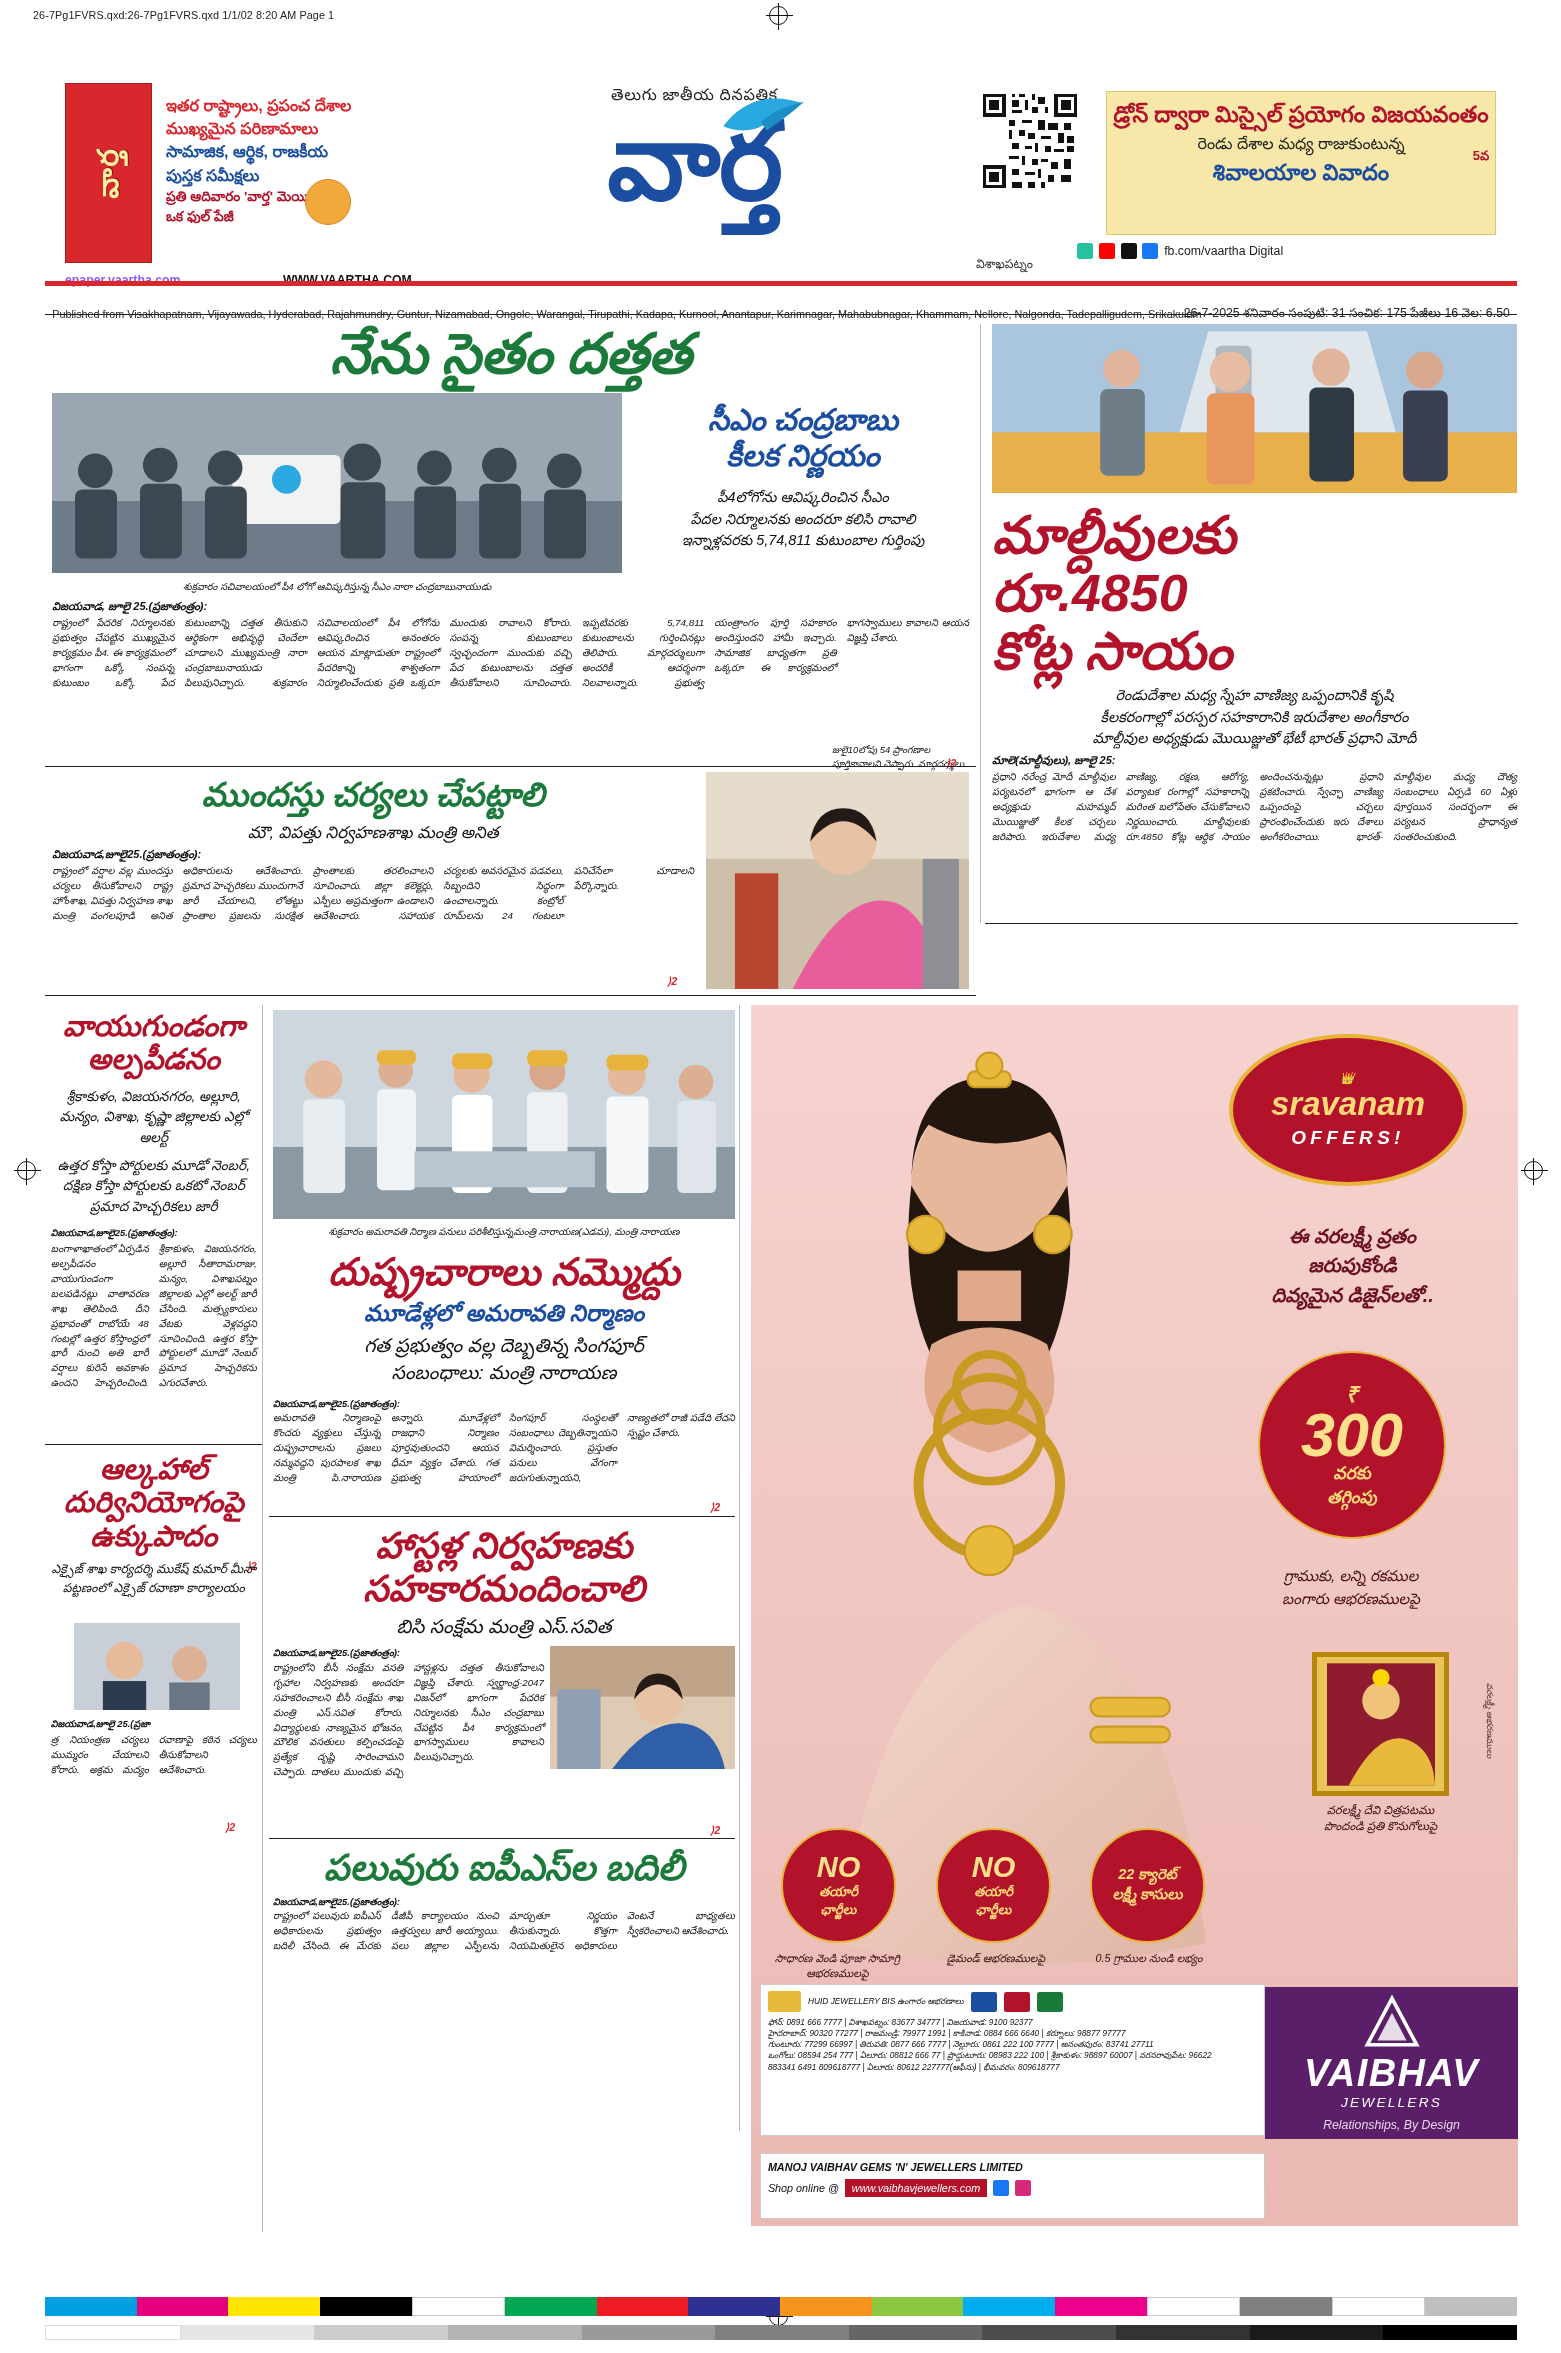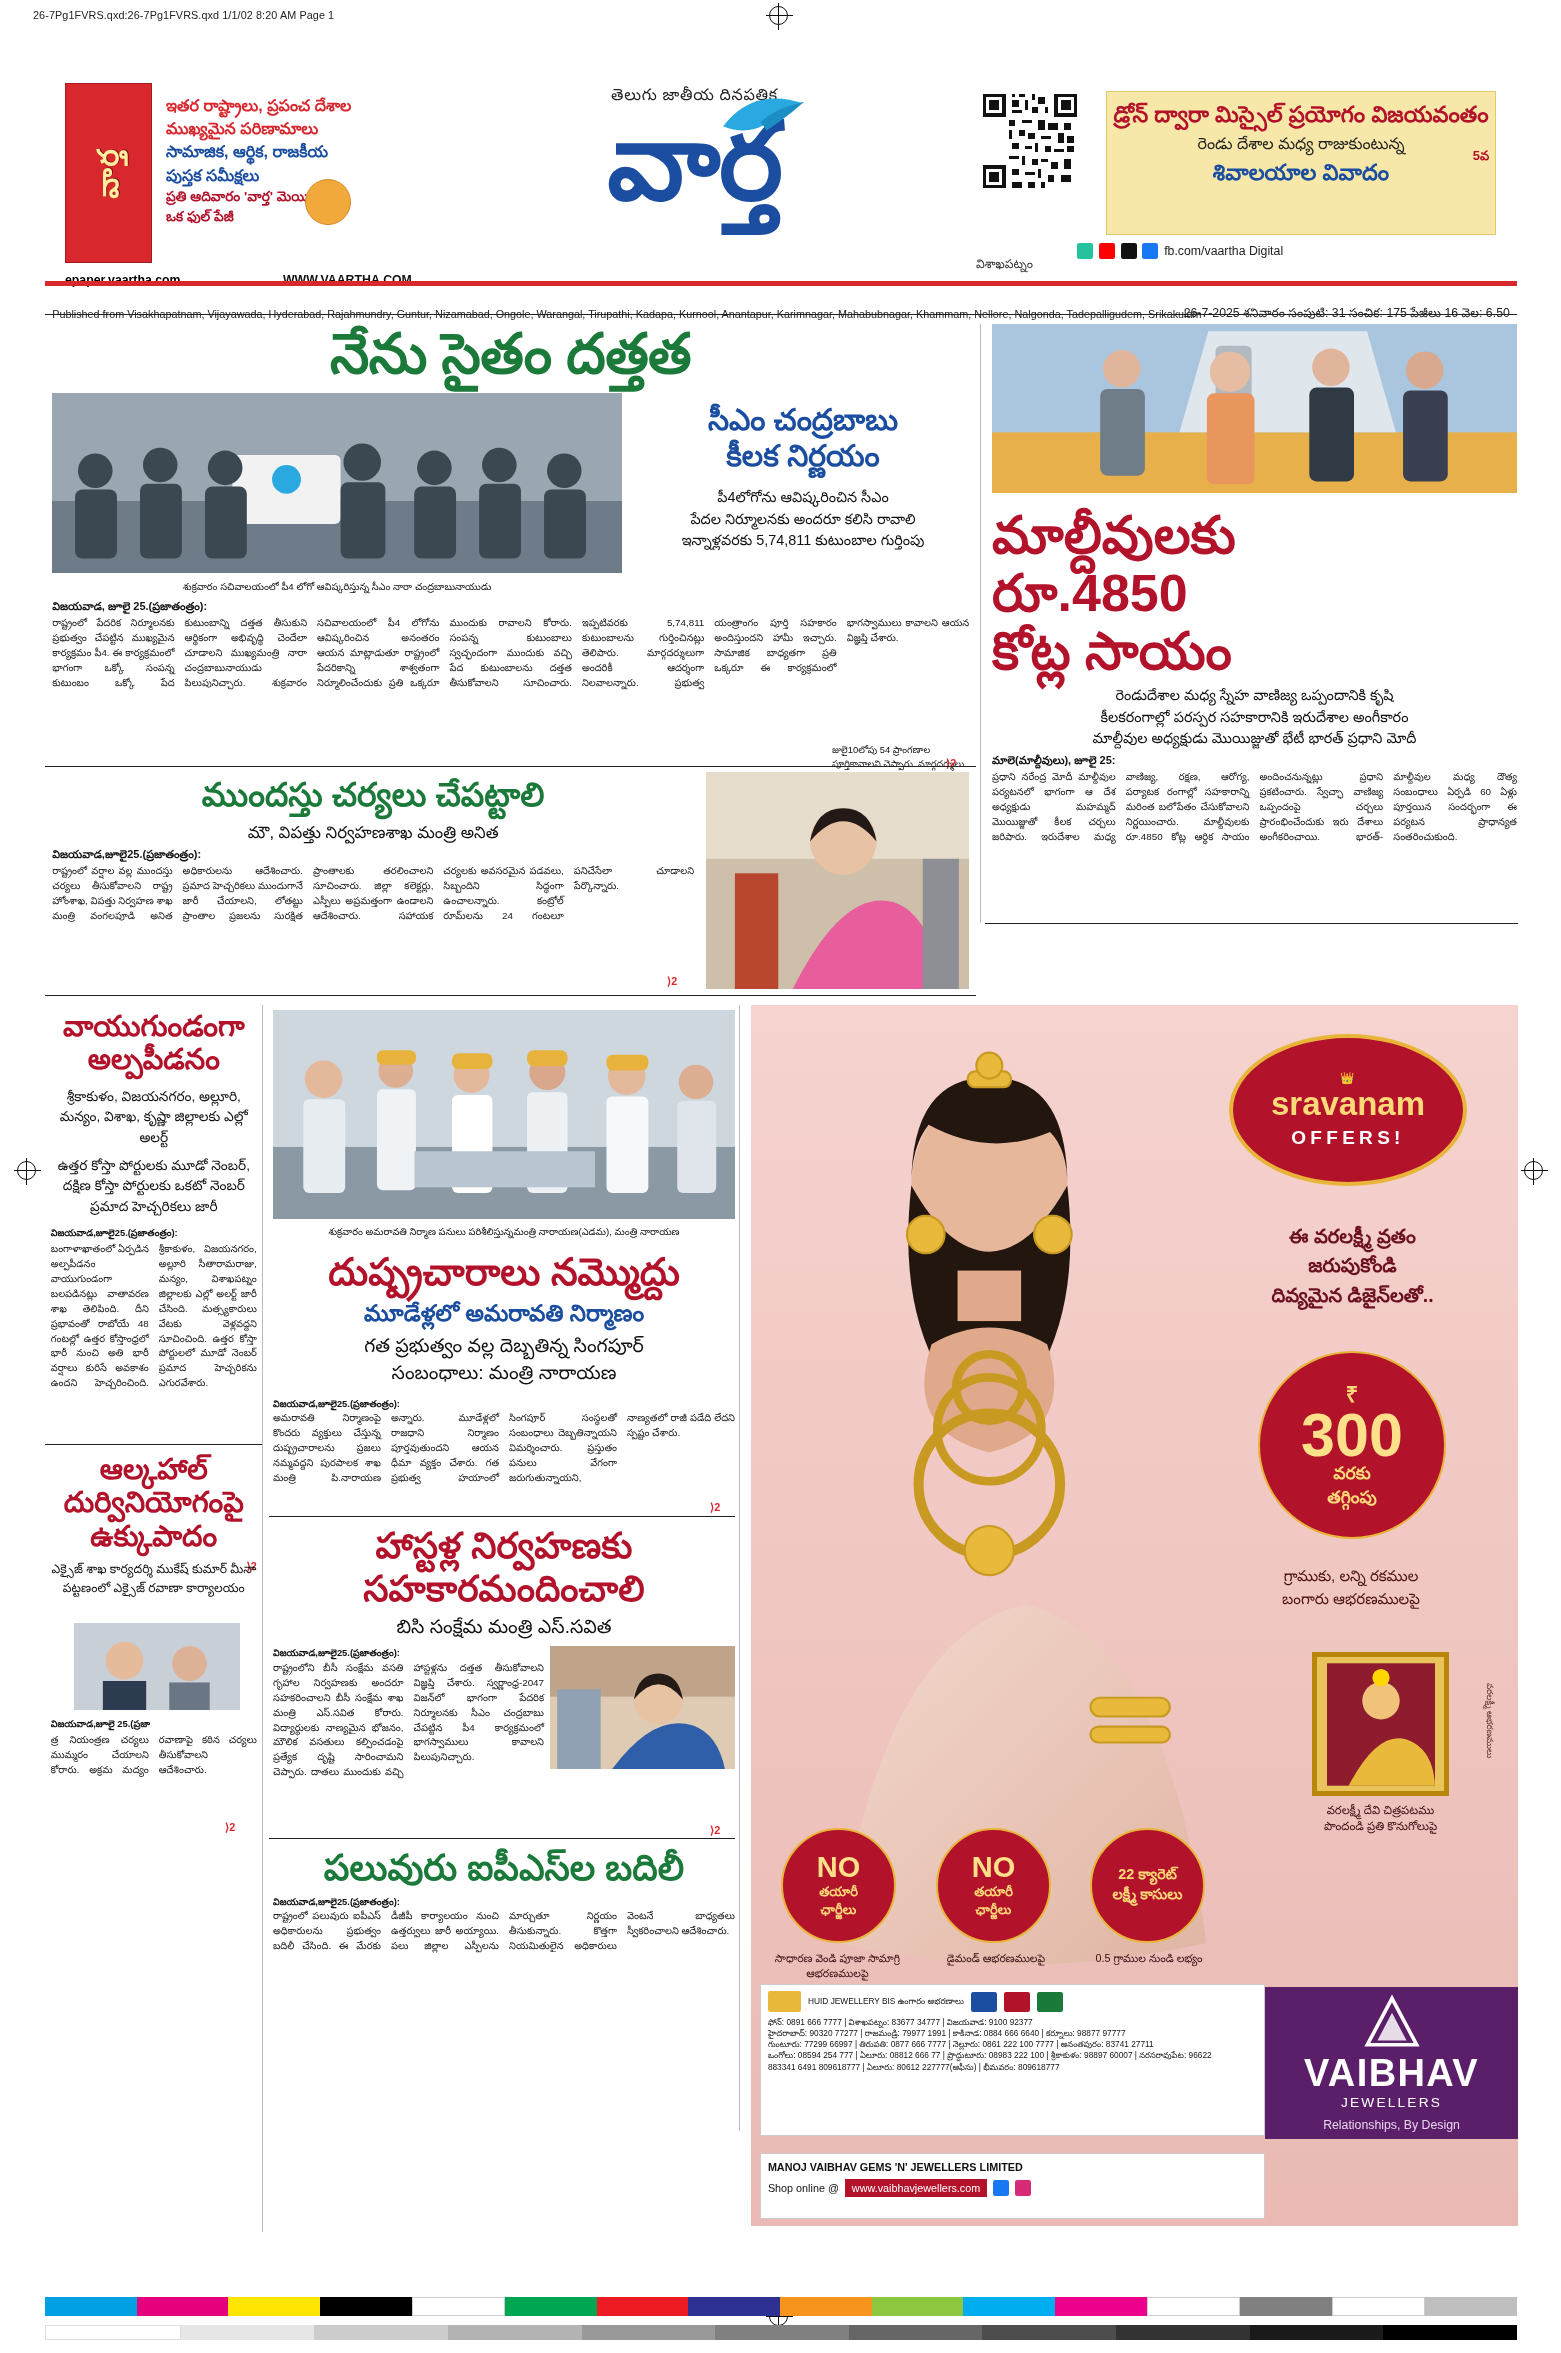--- a/index.html
+++ b/index.html
@@ -40,21 +40,21 @@
   .flagbox .vert {
     writing-mode:vertical-rl; transform:rotate(180deg);
     font-size:29px; font-weight:bold; letter-spacing:1.4px; line-height:1.15;
     text-align:center; color:#ffef9f; text-shadow:0.7px 0.7px 0 #7d0d11;
   }
   .promo { position:absolute; left:121px; top:30px; width:217px; }
   .promo .line { color:#d9272e; font-size:16px; line-height:1.45; font-weight:bold; }
   .promo .line.sub { color:#1b4ea0; }
   .promo .line.small { font-size:13.7px; color:#222; }
   .epaper {
-    position:absolute; left:20px; top:209px; font-size:12.3px; color:#000000; font-weight:bold;
+    position:absolute; left:20px; top:209px; font-size:12.3px; color:#8b5cf6; font-weight:bold;
   }
   .logoblock { position:absolute; left:375px; top:21.7px; width:549px; text-align:center; }
   .logoblock .kicker { font-size:16px; color:#222; letter-spacing:0.7px; }
   .logoblock .title {
     font-size:108px; line-height:0.95; color:#1b4ea0; font-weight:bold;
     letter-spacing:-1.4px; margin-top:2.9px;
   }
   .bird {
     position:absolute; left:54%; top:4.3px; width:101px; height:58px; color:#2aa9e0;
   }
@@ -75,21 +75,21 @@
     display:flex; align-items:center; gap:5.8px;
   }
   .social .ic { width:16px; height:16px; border-radius:2.2px; display:inline-block; }
   .rule-red { position:absolute; left:0; right:0; height:5px; background:#d9272e; }
   .strap {
     position:absolute; left:0; right:0; height:26px; font-size:10.8px; color:#222;
   }
   .strap .left { position:absolute; left:7.2px; top:5.8px; }
   .strap .right { position:absolute; right:7.2px; top:4.3px; font-size:12.3px; }
   
-  .body-area { position:absolute; left:0; top:260px; width:1472px; height:1920px; }
+  .body-area { position:absolute; left:0; top:260px; width:1472px; height:1920px;font-style:italic; }
   .vline { position:absolute; width:0.7px; background:#bbb; }
   .hline { height:0.7px; background:#222; }
   
   .lead-head {
     color:#1b7a3a; font-size:56px; font-weight:bold; text-align:center;
     line-height:1.08; letter-spacing:-0.7px;
   }
   .photo {
     background:#cfd6dc; position:relative; overflow:hidden;
   }

